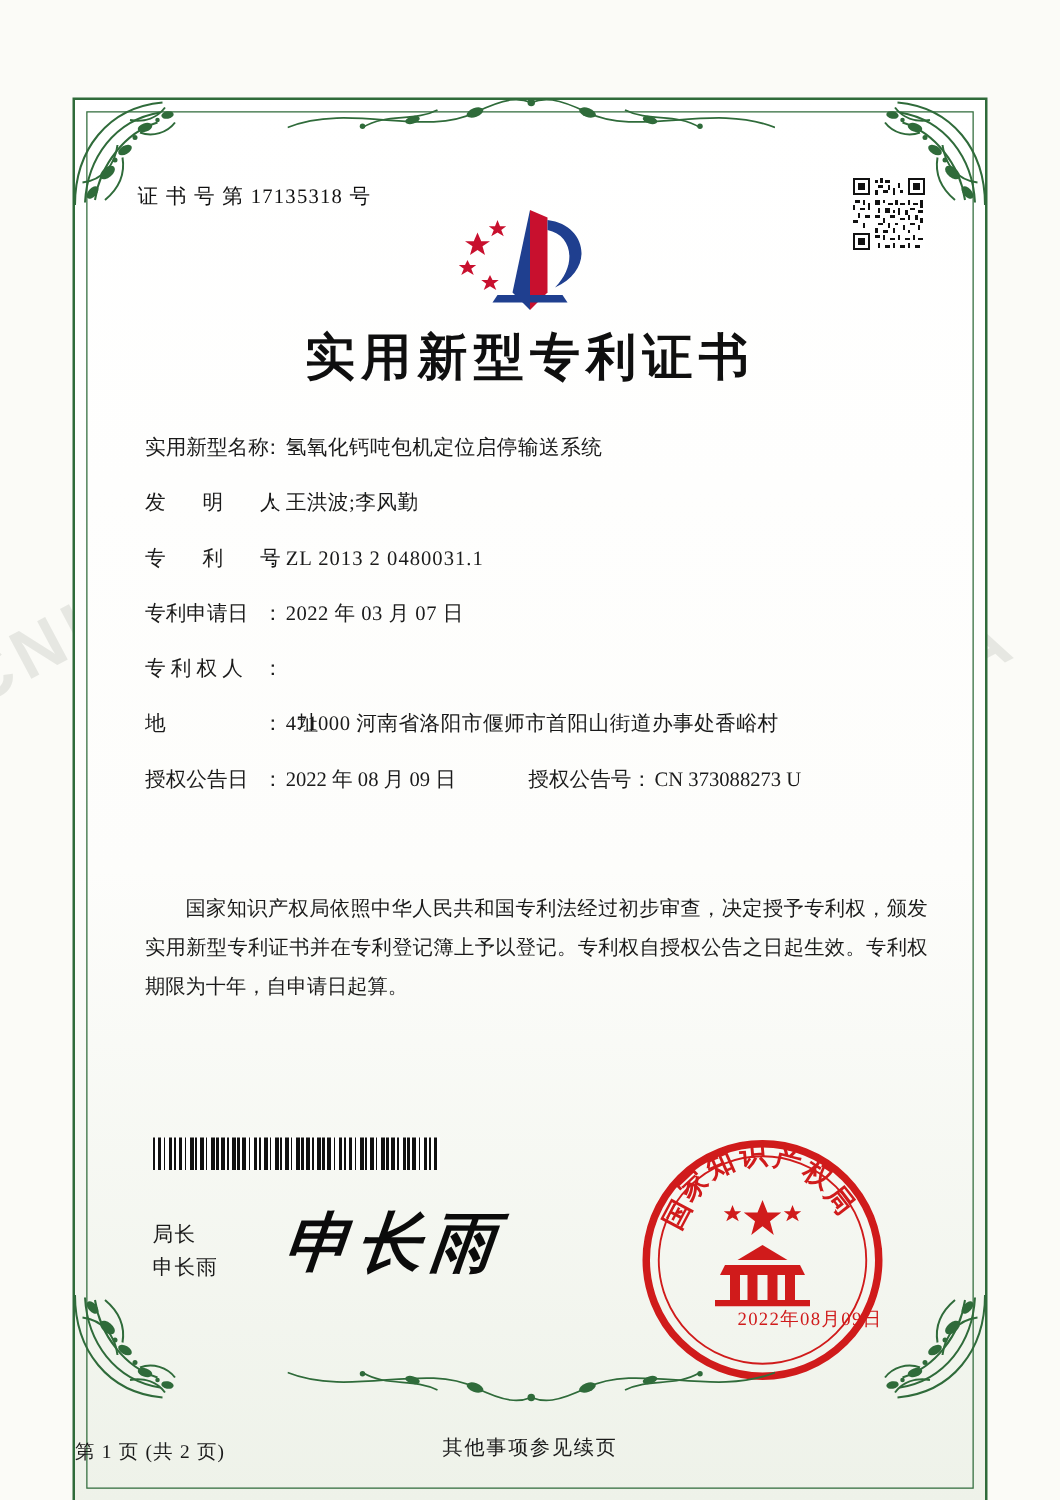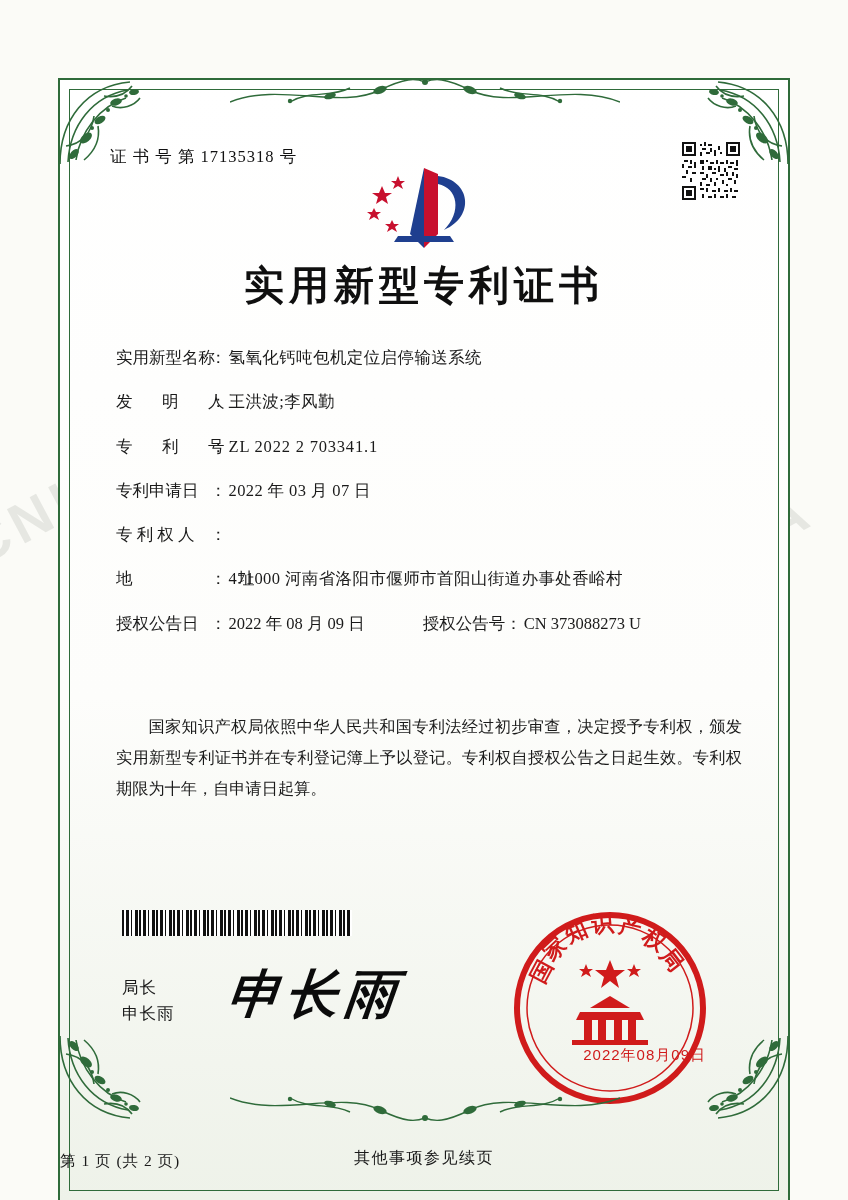--- a/index.html
+++ b/index.html
@@ -143,21 +143,21 @@
   }
 
   
   .seal{
     position:absolute;right:78px;top:828px;
     width:200px;height:200px;
   }
   .seal-date{
     position:absolute;right:82px;top:966px;
     font-size:15px;color:#d01b1b;letter-spacing:1px;
-    font-family:Liberation Sans, sans-serif;
+    font-family:Liberation Serif, serif;
   }
 
   
   .page-no{
     position:absolute;left:0;right:0;bottom:28px;
     text-align:left;font-size:15.5px;letter-spacing:1px;
   }
   .note{
     position:absolute;left:0;right:0;top:1148px;
     text-align:center;font-size:16px;letter-spacing:1.5px;
@@ -280,21 +280,21 @@
       <span class="fval">氢氧化钙吨包机定位启停输送系统</span>
     </div>
     <div class="frow">
       <span class="flabel sp1">发　明　人</span>
       <span class="fcolon">：</span>
       <span class="fval">王洪波;李风勤</span>
     </div>
     <div class="frow">
       <span class="flabel sp1">专　利　号</span>
       <span class="fcolon">：</span>
-      <span class="fval mono">ZL 2022 2 703341.1</span>
+      <span class="fval mono">ZL 2013 2 0480031.1</span>
     </div>
     <div class="frow">
       <span class="flabel">专利申请日</span>
       <span class="fcolon">：</span>
       <span class="fval">2022 年 03 月 07 日</span>
     </div>
     <div class="frow">
       <span class="flabel">专 利 权 人</span>
       <span class="fcolon">：</span>
     </div>

